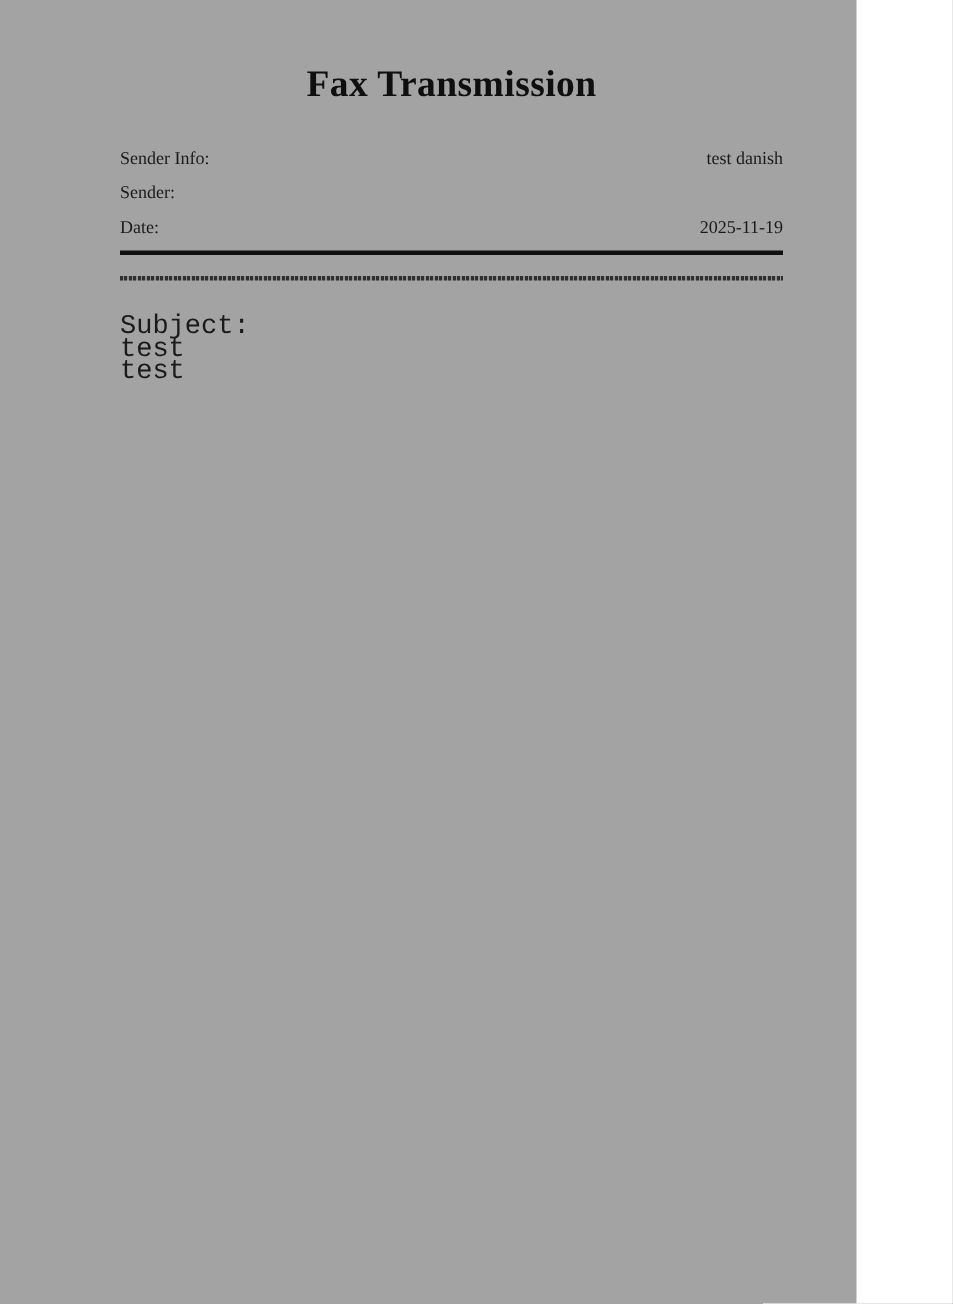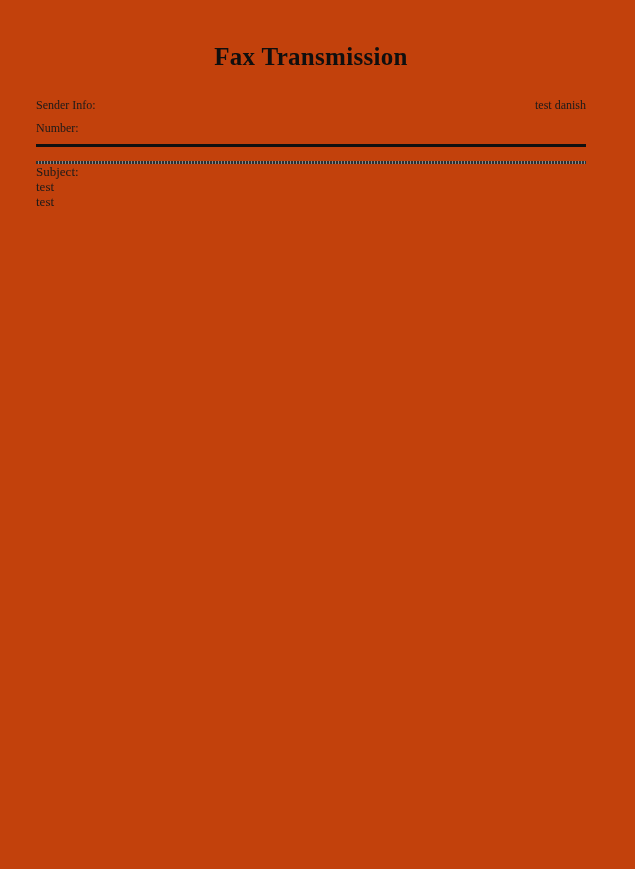--- a/index.html
+++ b/index.html
@@ -1,24 +1,25 @@
 <!DOCTYPE html>
 <html><head>
 <meta charset="utf-8">
 <style>
   * { margin: 0; padding: 0; box-sizing: border-box; }
   html, body { background: #ffffff; }
   .page {
     position: relative;
-    width: 635px;
+    width: 571px;
     height: 869px;
-    background: #c2410c;
+    background: #a3a3a3;
     font-family: "Liberation Serif", "DejaVu Serif", serif;
     color: #1a1a1a;
     overflow: hidden;
+    padding-left: 44px;
   }
   .content {
     padding: 0 49px 0 36px;
   }
   .doc-title {
     padding-top: 42px;
     text-align: center;
     font-size: 25px;
     line-height: 29px;
     font-weight: 700;
@@ -46,41 +47,46 @@
   .rule-dashed {
     height: 3px;
     margin-top: 14px;
     background: repeating-linear-gradient(
       90deg,
       #2f2f2f 0px, #2f2f2f 2px,
       #8d8d8d 2px, #8d8d8d 3px
     );
   }
   .message {
-    margin-top: 0;
-    font-size: 13px;
+    margin-top: 24px;
+    font-size: 18px;
     line-height: 15px;
+    font-family: Liberation Mono, monospace;
   }
 </style>
 </head>
 <body>
 
 <div class="page">
   <div class="content">
 
     <h1 class="doc-title">Fax Transmission</h1>
 
     <div class="fields">
       <div class="field-row">
         <span class="field-label">Sender Info:</span>
         <span class="field-value">test danish</span>
       </div>
       <div class="field-row">
-        <span class="field-label">Number:</span>
+        <span class="field-label">Sender:</span>
         <span class="field-value"></span>
+      </div>
+      <div class="field-row">
+        <span class="field-label">Date:</span>
+        <span class="field-value">2025-11-19</span>
       </div>
     </div>
 
     <div class="rule-thick"></div>
     <div class="rule-dashed"></div>
 
     <div class="message">
       <div>Subject:</div>
       <div>test</div>
       <div>test</div>

